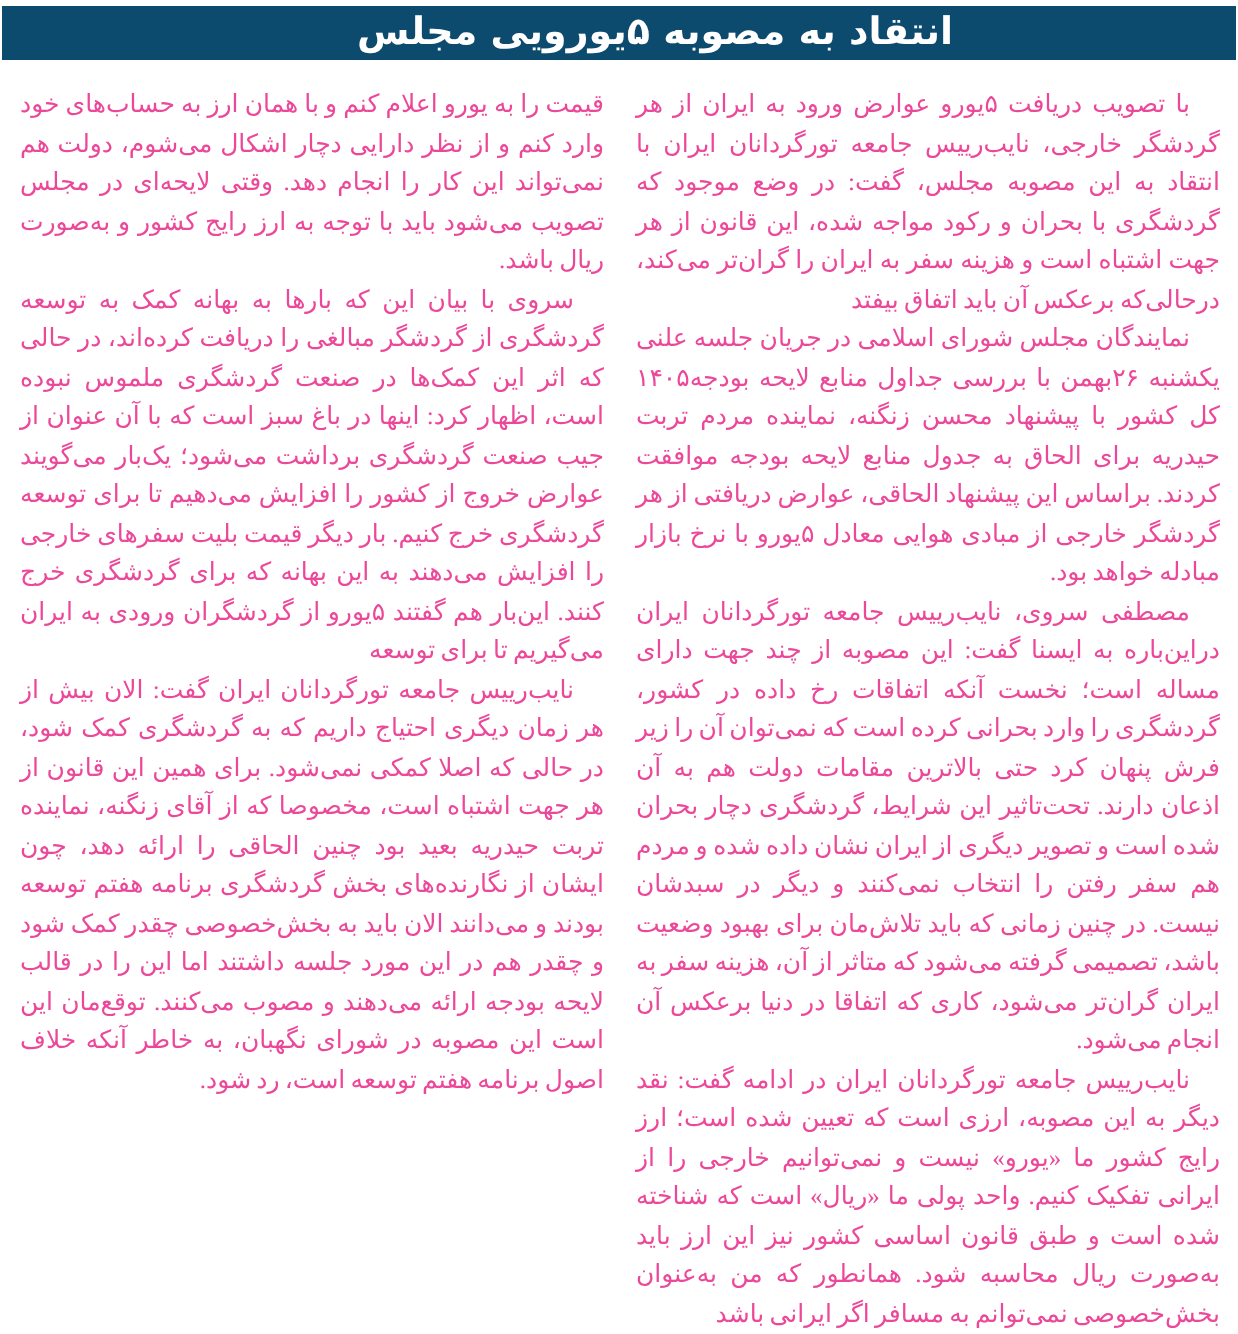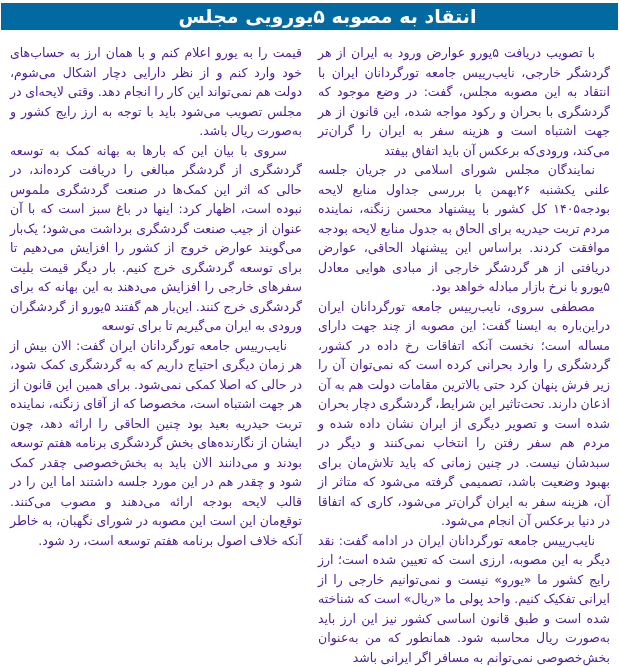--- a/index.html
+++ b/index.html
@@ -12,21 +12,21 @@
     position: relative;
     width: 619px;
     height: 667px;
     background: #ffffff;
     overflow: hidden;
     direction: rtl;
   }
   .banner {
     margin: 3px 1px 0 1px;
     height: 27px;
-    background: #0369a1;
+    background: #0c4a6e;
     display: flex;
     align-items: center;
     justify-content: center;
     padding-left: 36px;
   }
   .headline {
     margin: 0;
     color: #ffffff;
     font-size: 19px;
     font-weight: bold;
@@ -38,24 +38,25 @@
     display: flex;
     direction: rtl;          
     gap: 16px;
     padding: 13px 9px 0 9px;
   }
   .col {
     width: 292px;
     flex: 0 0 292px;
     direction: rtl;
     text-align: justify;
-    color: #4c1d95;
+    color: #ec4899;
     font-size: 12.5px;
     line-height: 19.5px;
     word-spacing: -0.5px;
+    font-family: Liberation Serif, serif;
   }
   .col p {
     margin: 0;
     padding: 0;
   }
   .col p.indent {
     text-indent: 15px;
   }
   .col p.gap-before {
     margin-top: 20px;
@@ -66,21 +67,21 @@
 
 <div class="page">
 
   <div class="banner">
     <h1 class="headline">انتقاد به مصوبه ۵یورویی مجلس</h1>
   </div>
 
   <div class="columns">
 
     <div class="col">
-      <p class="indent">با تصویب دریافت ۵یورو عوارض ورود به ایران از هر گردشگر خارجی، نایب‌رییس جامعه تورگردانان ایران با انتقاد به این مصوبه مجلس، گفت: در وضع موجود که گردشگری با بحران و رکود مواجه شده، این قانون از هر جهت اشتباه است و هزینه سفر به ایران را گران‌تر می‌کند، ورودی‌که برعکس آن باید اتفاق بیفتد</p>
+      <p class="indent">با تصویب دریافت ۵یورو عوارض ورود به ایران از هر گردشگر خارجی، نایب‌رییس جامعه تورگردانان ایران با انتقاد به این مصوبه مجلس، گفت: در وضع موجود که گردشگری با بحران و رکود مواجه شده، این قانون از هر جهت اشتباه است و هزینه سفر به ایران را گران‌تر می‌کند، درحالی‌که برعکس آن باید اتفاق بیفتد</p>
       <p class="indent">نمایندگان مجلس شورای اسلامی در جریان جلسه علنی یکشنبه ۲۶بهمن با بررسی جداول منابع لایحه بودجه۱۴۰۵ کل کشور با پیشنهاد محسن زنگنه، نماینده مردم تربت حیدریه برای الحاق به جدول منابع لایحه بودجه موافقت کردند. براساس این پیشنهاد الحاقی، عوارض دریافتی از هر گردشگر خارجی از مبادی هوایی معادل ۵یورو با نرخ بازار مبادله خواهد بود.</p>
       <p class="indent">مصطفی سروی، نایب‌رییس جامعه تورگردانان ایران دراین‌باره به ایسنا گفت: این مصوبه از چند جهت دارای مساله است؛ نخست آنکه اتفاقات رخ داده در کشور، گردشگری را وارد بحرانی کرده است که نمی‌توان آن را زیر فرش پنهان کرد حتی بالاترین مقامات دولت هم به آن اذعان دارند. تحت‌تاثیر این شرایط، گردشگری دچار بحران شده است و تصویر دیگری از ایران نشان داده شده و مردم هم سفر رفتن را انتخاب نمی‌کنند و دیگر در سبدشان نیست. در چنین زمانی که باید تلاش‌مان برای بهبود وضعیت باشد، تصمیمی گرفته می‌شود که متاثر از آن، هزینه سفر به ایران گران‌تر می‌شود، کاری که اتفاقا در دنیا برعکس آن انجام می‌شود.</p>
       <p class="indent">نایب‌رییس جامعه تورگردانان ایران در ادامه گفت: نقد دیگر به این مصوبه، ارزی است که تعیین شده است؛ ارز رایج کشور ما «یورو» نیست و نمی‌توانیم خارجی را از ایرانی تفکیک کنیم. واحد پولی ما «ریال» است که شناخته شده است و طبق قانون اساسی کشور نیز این ارز باید به‌صورت ریال محاسبه شود. همانطور که من به‌عنوان بخش‌خصوصی نمی‌توانم به مسافر اگر ایرانی باشد</p>
     </div>
 
     <div class="col">
       <p>قیمت را به یورو اعلام کنم و با همان ارز به حساب‌های خود وارد کنم و از نظر دارایی دچار اشکال می‌شوم، دولت هم نمی‌تواند این کار را انجام دهد. وقتی لایحه‌ای در مجلس تصویب می‌شود باید با توجه به ارز رایج کشور و به‌صورت ریال باشد.</p>
       <p class="indent">سروی با بیان این که بارها به بهانه کمک به توسعه گردشگری از گردشگر مبالغی را دریافت کرده‌اند، در حالی که اثر این کمک‌ها در صنعت گردشگری ملموس نبوده است، اظهار کرد: اینها در باغ سبز است که با آن عنوان از جیب صنعت گردشگری برداشت می‌شود؛ یک‌بار می‌گویند عوارض خروج از کشور را افزایش می‌دهیم تا برای توسعه گردشگری خرج کنیم. بار دیگر قیمت بلیت سفرهای خارجی را افزایش می‌دهند به این بهانه که برای گردشگری خرج کنند. این‌بار هم گفتند ۵یورو از گردشگران ورودی به ایران می‌گیریم تا برای توسعه</p>
       <p class="indent">نایب‌رییس جامعه تورگردانان ایران گفت: الان بیش از هر زمان دیگری احتیاج داریم که به گردشگری کمک شود، در حالی که اصلا کمکی نمی‌شود. برای همین این قانون از هر جهت اشتباه است، مخصوصا که از آقای زنگنه، نماینده تربت حیدریه بعید بود چنین الحاقی را ارائه دهد، چون ایشان از نگارنده‌های بخش گردشگری برنامه هفتم توسعه بودند و می‌دانند الان باید به بخش‌خصوصی چقدر کمک شود و چقدر هم در این مورد جلسه داشتند اما این را در قالب لایحه بودجه ارائه می‌دهند و مصوب می‌کنند. توقع‌مان این است این مصوبه در شورای نگهبان، به خاطر آنکه خلاف اصول برنامه هفتم توسعه است، رد شود.</p>
     </div>

